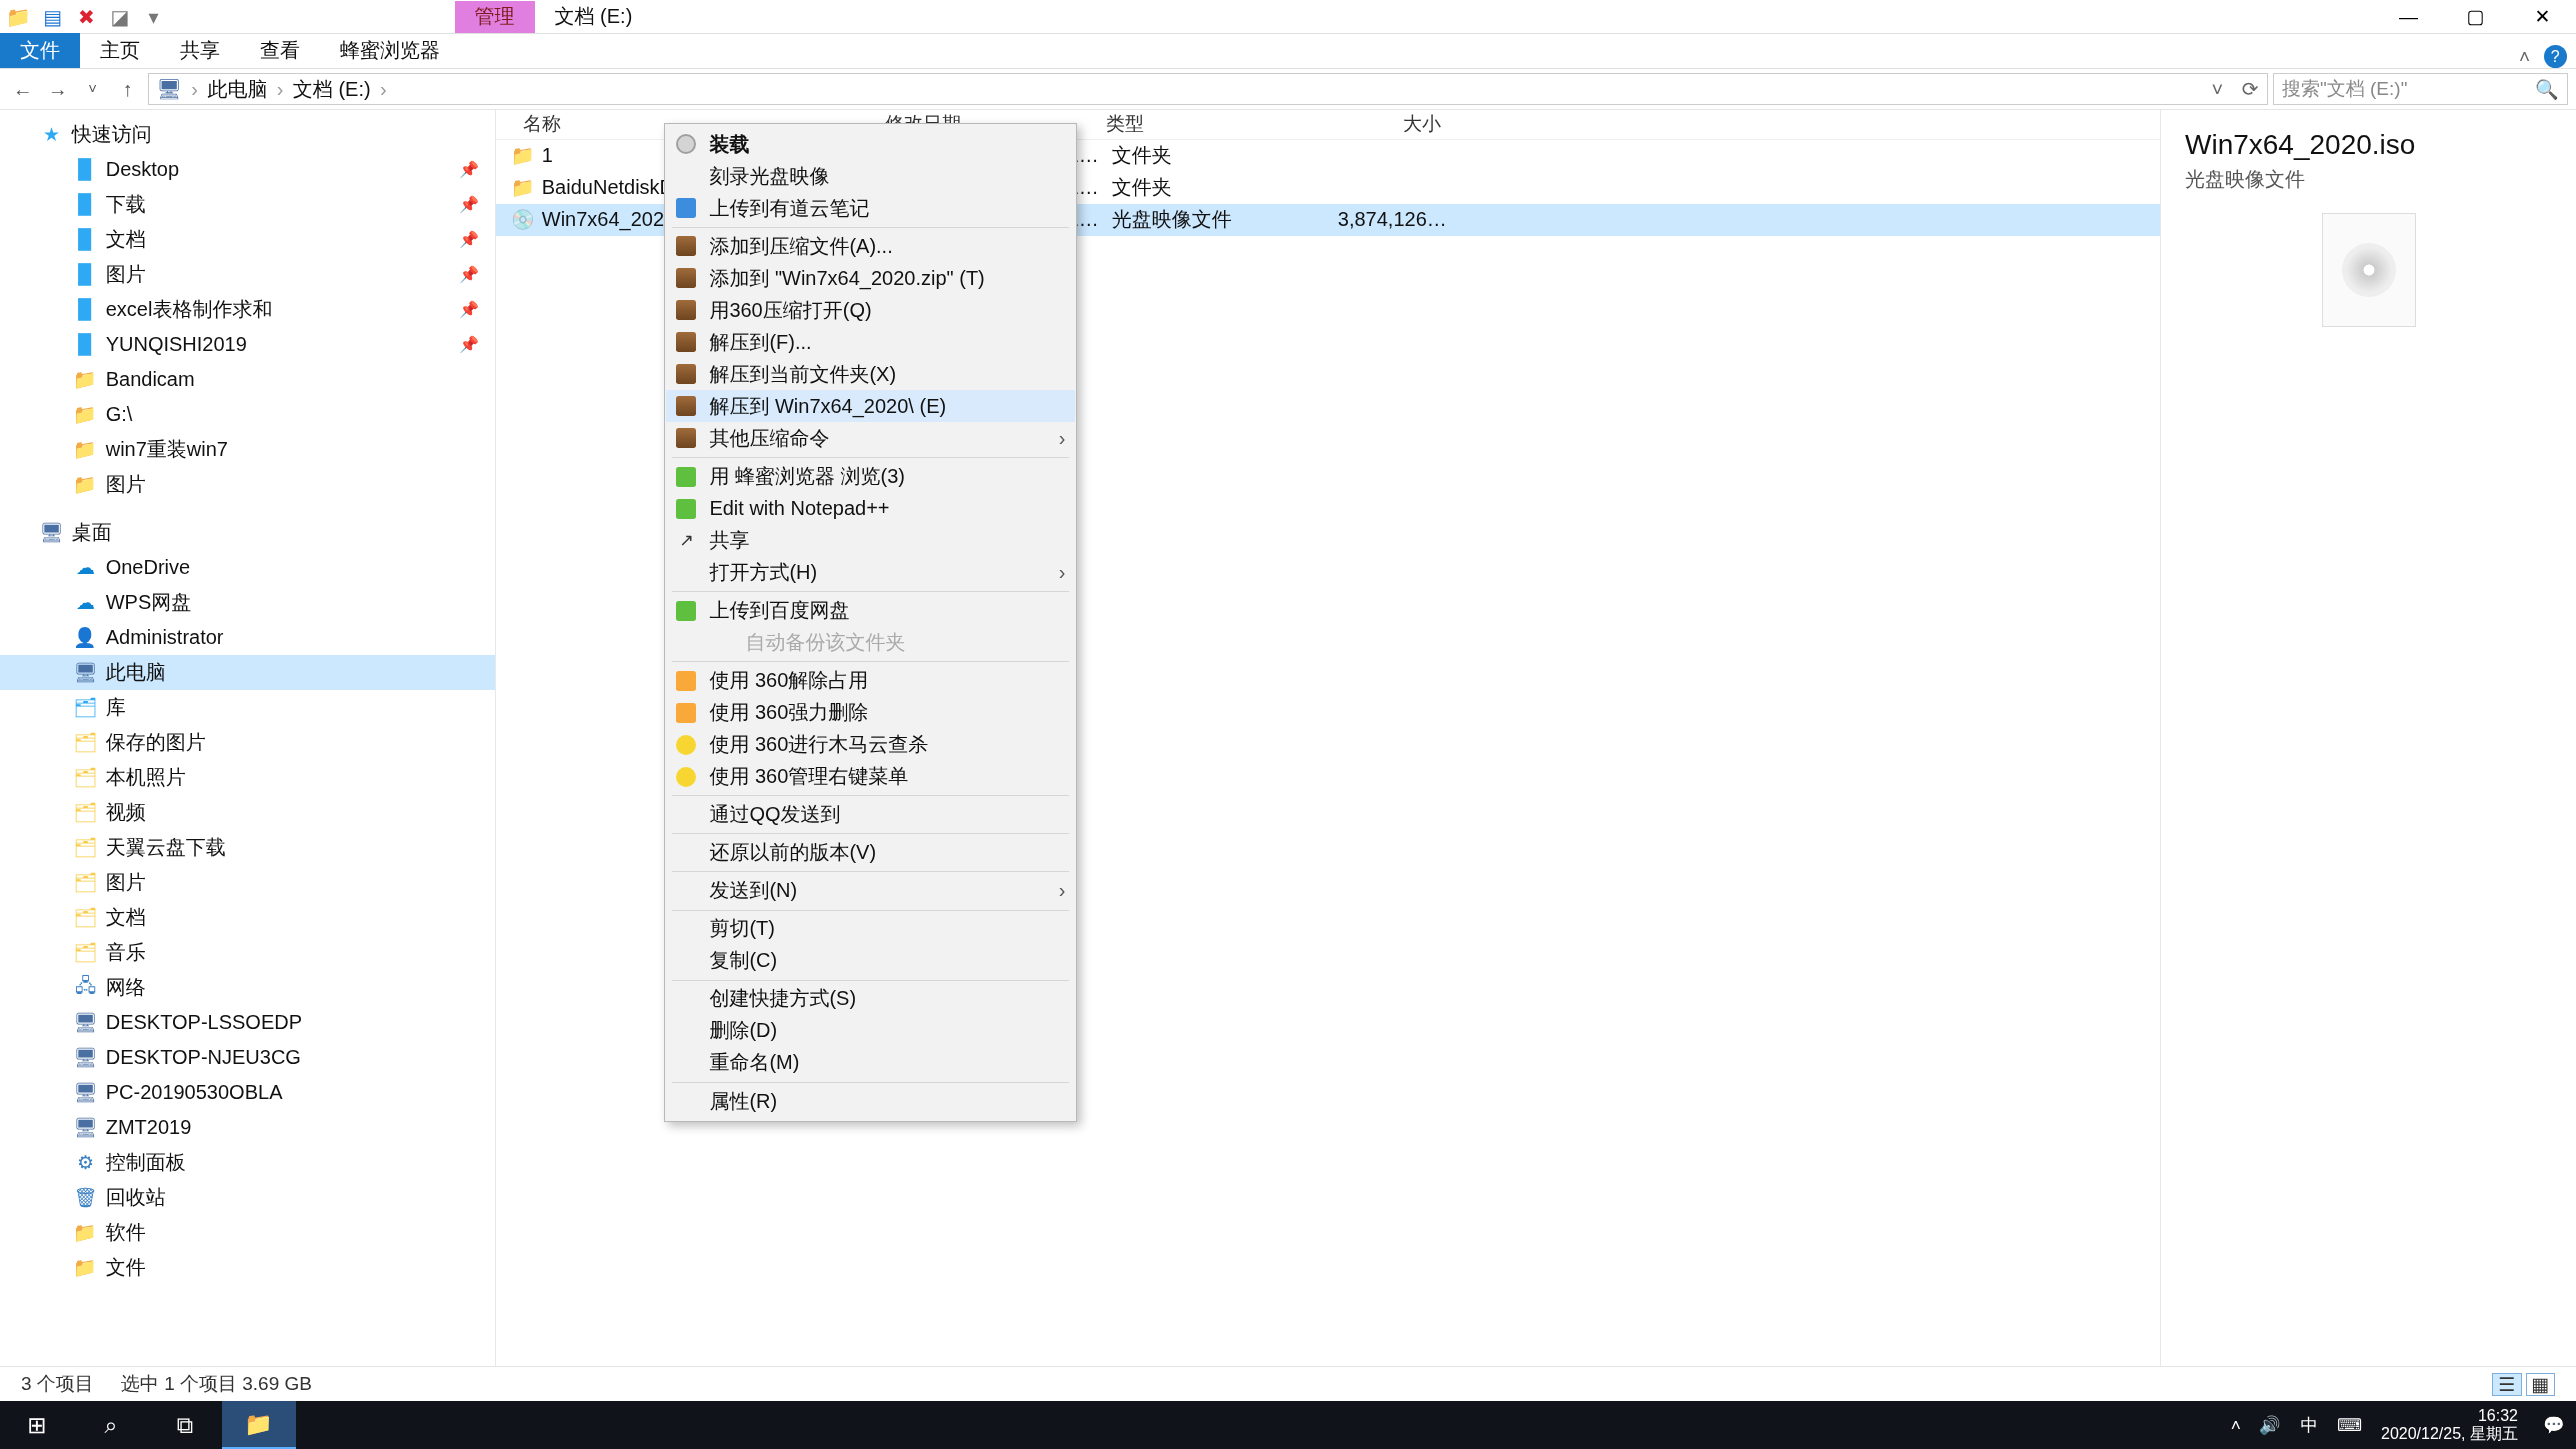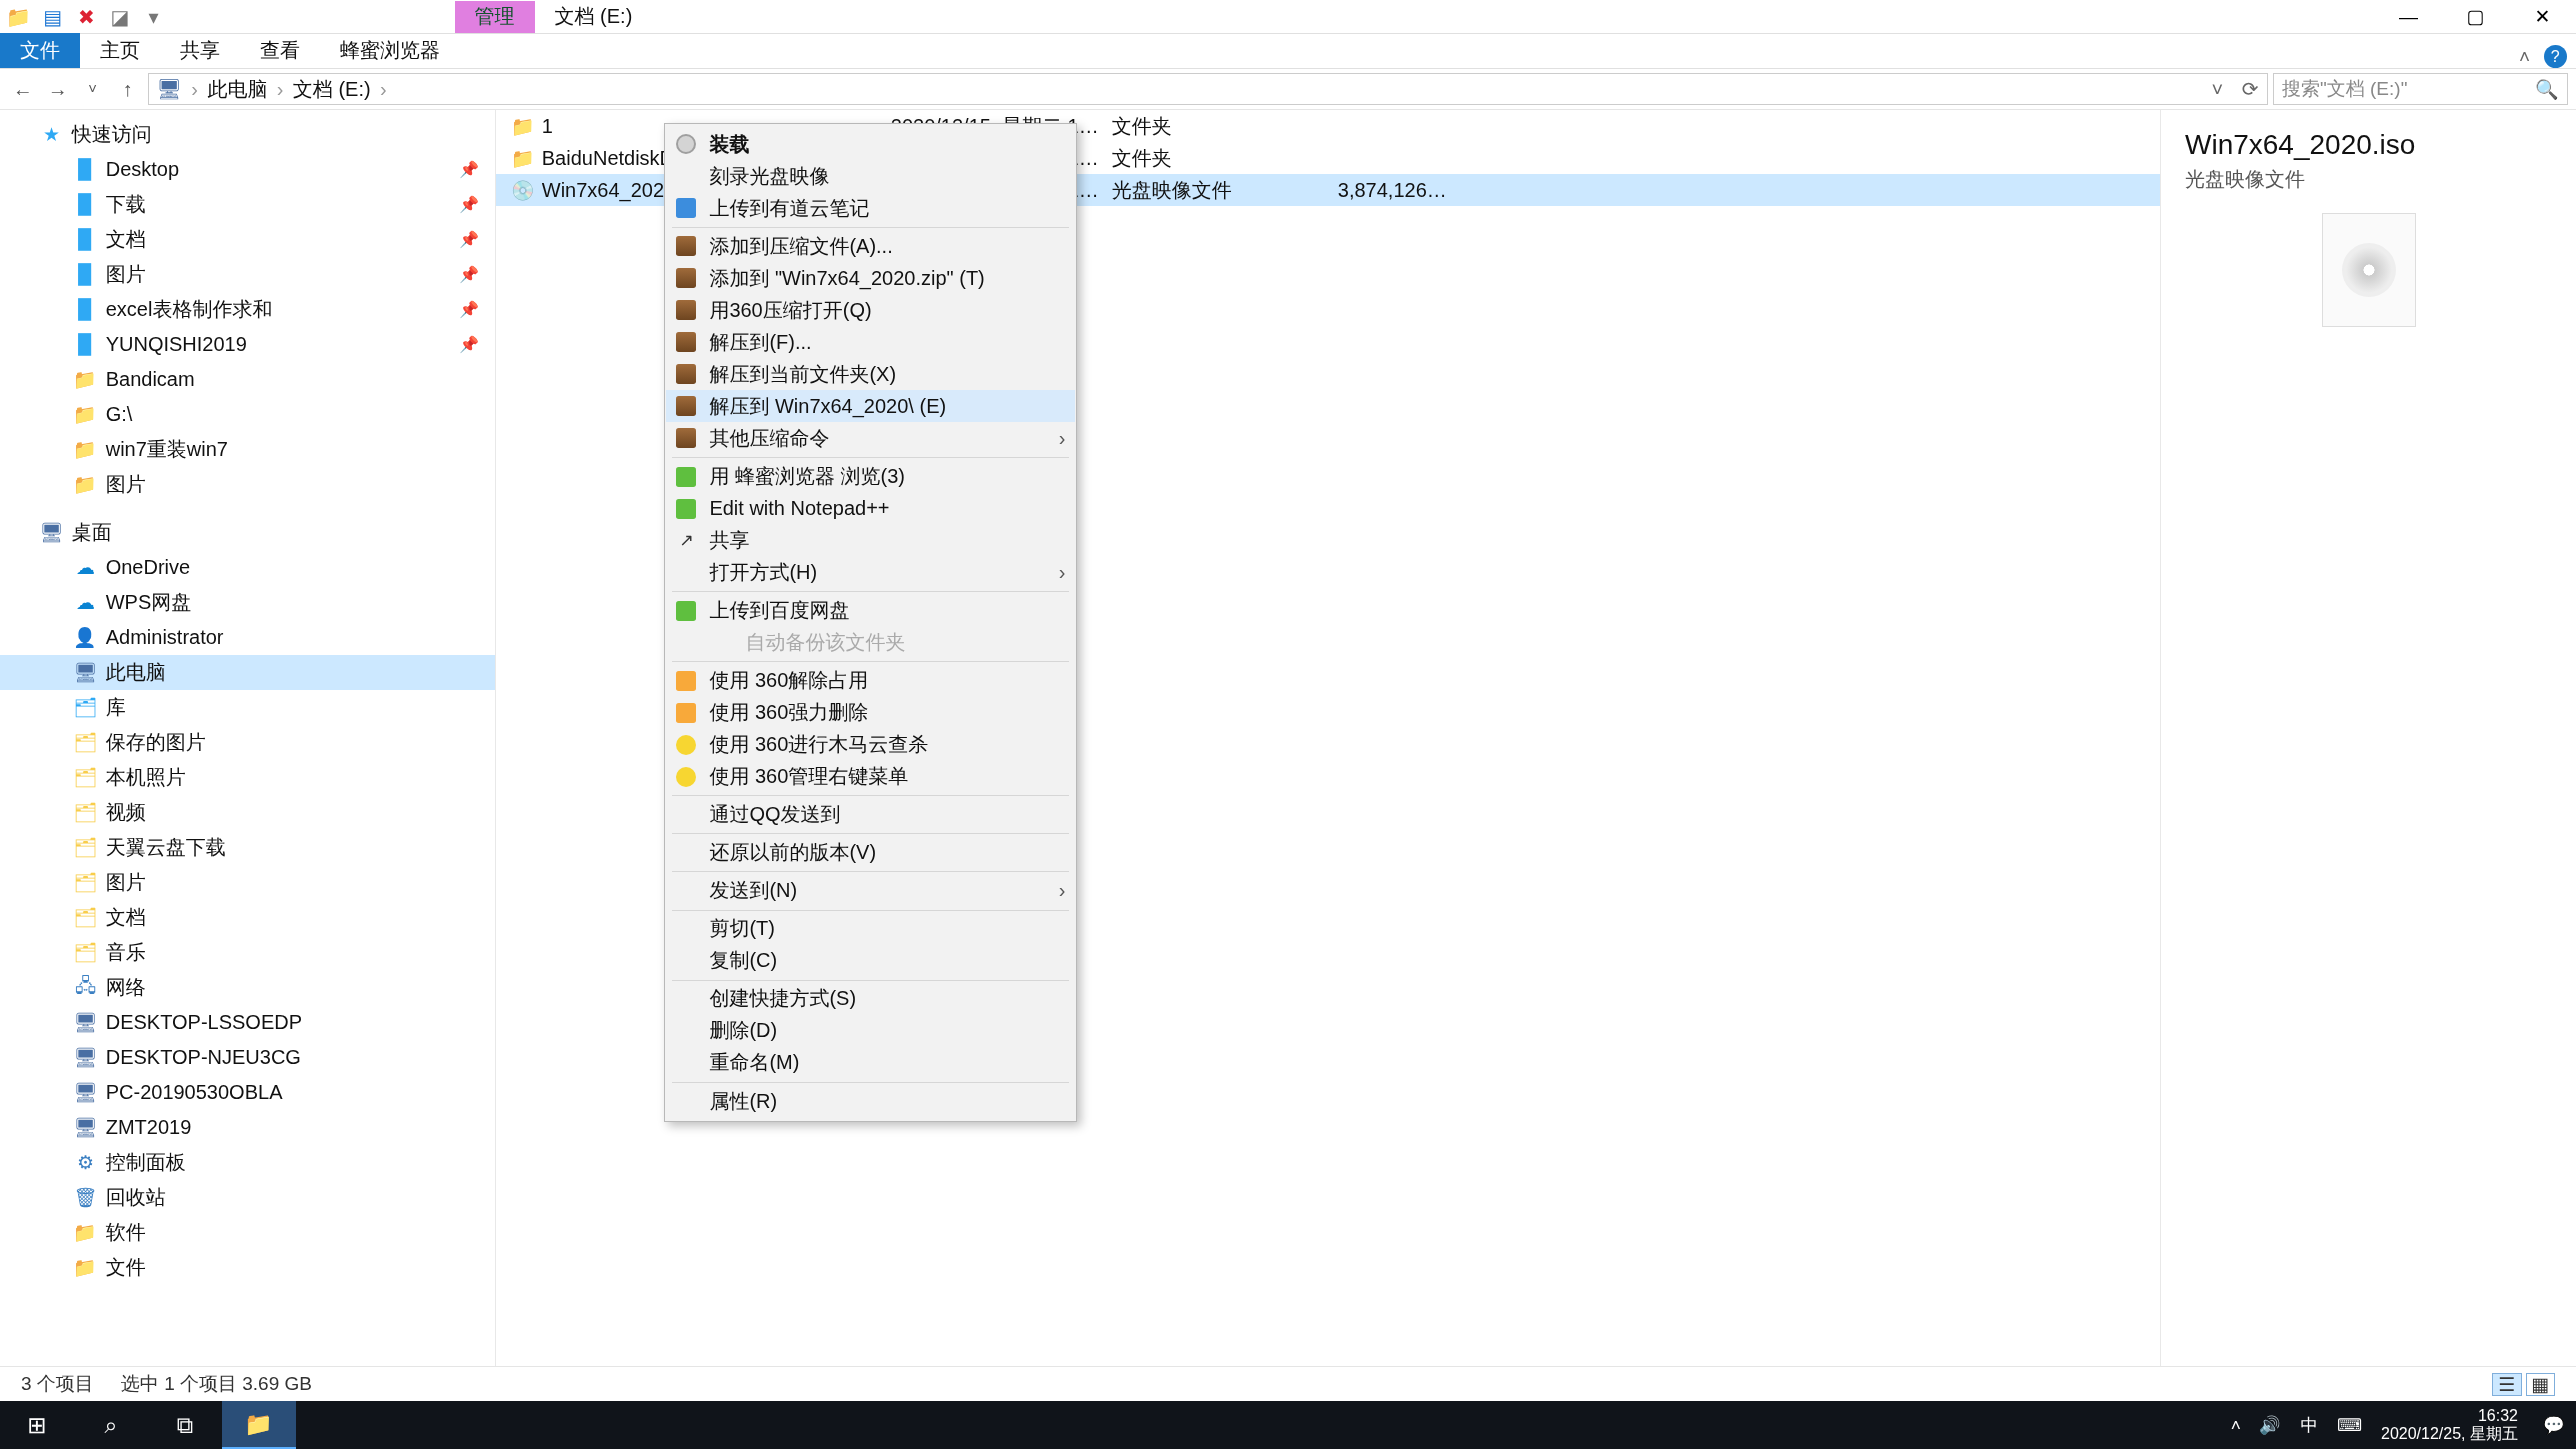--- a/index.html
+++ b/index.html
@@ -4,21 +4,21 @@
 <style>
   * { margin: 0; padding: 0; box-sizing: border-box; font-family: "Segoe UI", "Microsoft YaHei", sans-serif; }
   html, body { width: 2576px; height: 1449px; overflow: hidden; background: #fff; font-size: 21.5px; }
 
   
   .titlebar { height: 34px; background: #fff; display: flex; align-items: center; border-bottom: 0.7px solid #e0e0e0; }
   .qat { display: flex; align-items: center; padding: 0 5.4px; gap: 6.7px; }
   .qat-ico { width: 27px; height: 25.5px; display: flex; align-items: center; justify-content: center; font-size: 20px; color: #2078d4; }
   .tb-tabs { display: flex; align-items: flex-end; height: 100%; }
   .tb-tab { padding: 2.7px 20px; font-size: 20px; color: #222; }
-  .tb-tab.ctx { background: #e07fe0; color: #14532d; }
+  .tb-tab.ctx { background: #e07fe0; color: #7f1d1d; }
   .tb-title { padding: 2.7px 20px; font-size: 20px; color: #111; }
   .win-ctrls { margin-left: auto; display: flex; }
   .win-btn { width: 67px; height: 32px; display: flex; align-items: center; justify-content: center; font-size: 19px; }
 
   
   .ribbon { height: 34px; background: #fff; display: flex; align-items: flex-end; }
   .ribbon-tab { padding: 4px 20px; font-size: 20px; color: #111; }
   .ribbon-tab.file { background: #1979ca; color: #fff; }
   .ribbon-ext { padding: 4px 20px; font-size: 20px; color: #111; }
 
@@ -298,20 +298,26 @@
         <span class="ico ico-folder">📁</span>
         <span>软件</span>
       </div>
       <div class="nav-item depth2">
         <span class="ico ico-folder">📁</span>
         <span>文件</span>
       </div>
     </div>
 
   <div class="files">
+    <div class="cols">
+      <div class="col-name">名称</div>
+      <div class="col-date">修改日期</div>
+      <div class="col-type">类型</div>
+      <div class="col-size">大小</div>
+    </div>
     <div id="file-rows">
         <div class="row">
           <span class="ico ico-folder">📁</span>
     <span class="cell c-name">1</span>
     <span class="cell c-date">2020/12/15, 星期二 1…</span>
     <span class="cell c-type">文件夹</span>
     <span class="cell c-size"></span>
         </div>
         <div class="row">
           <span class="ico ico-folder">📁</span>

